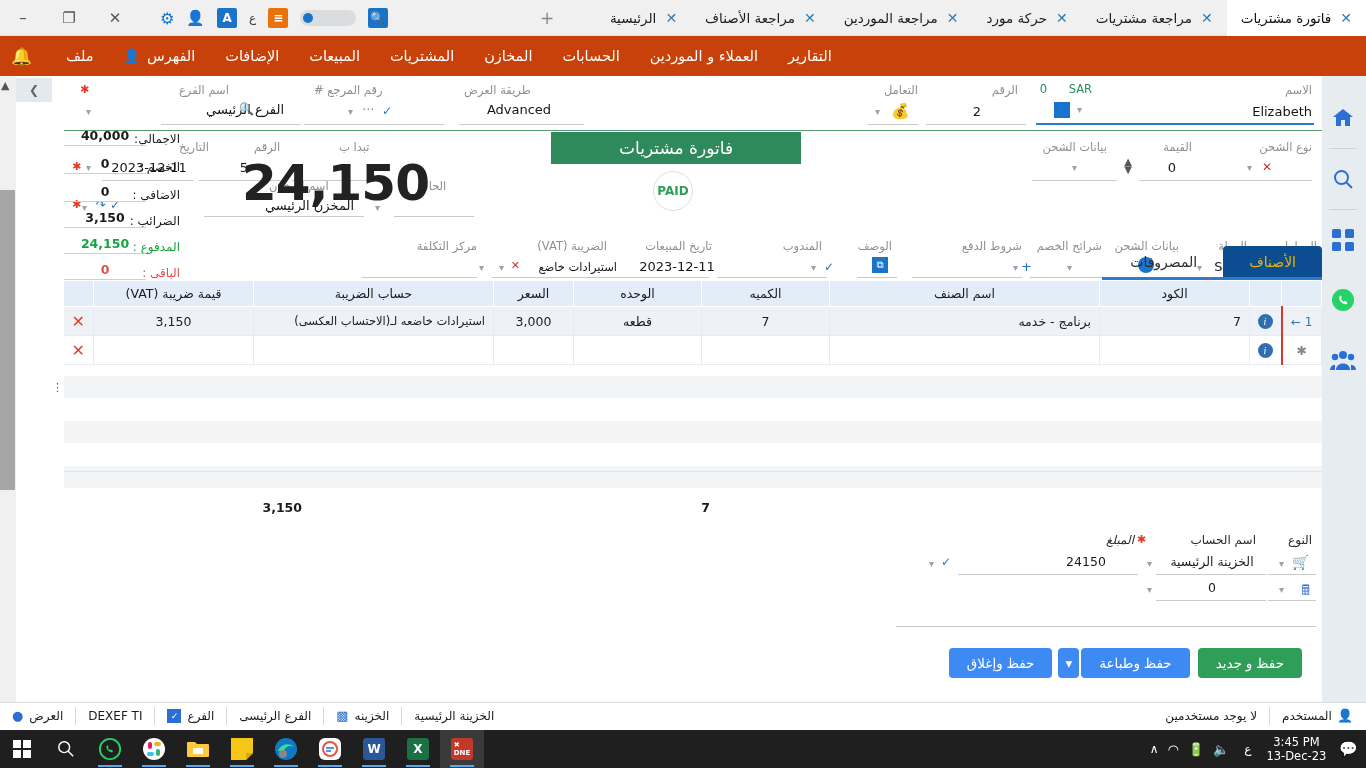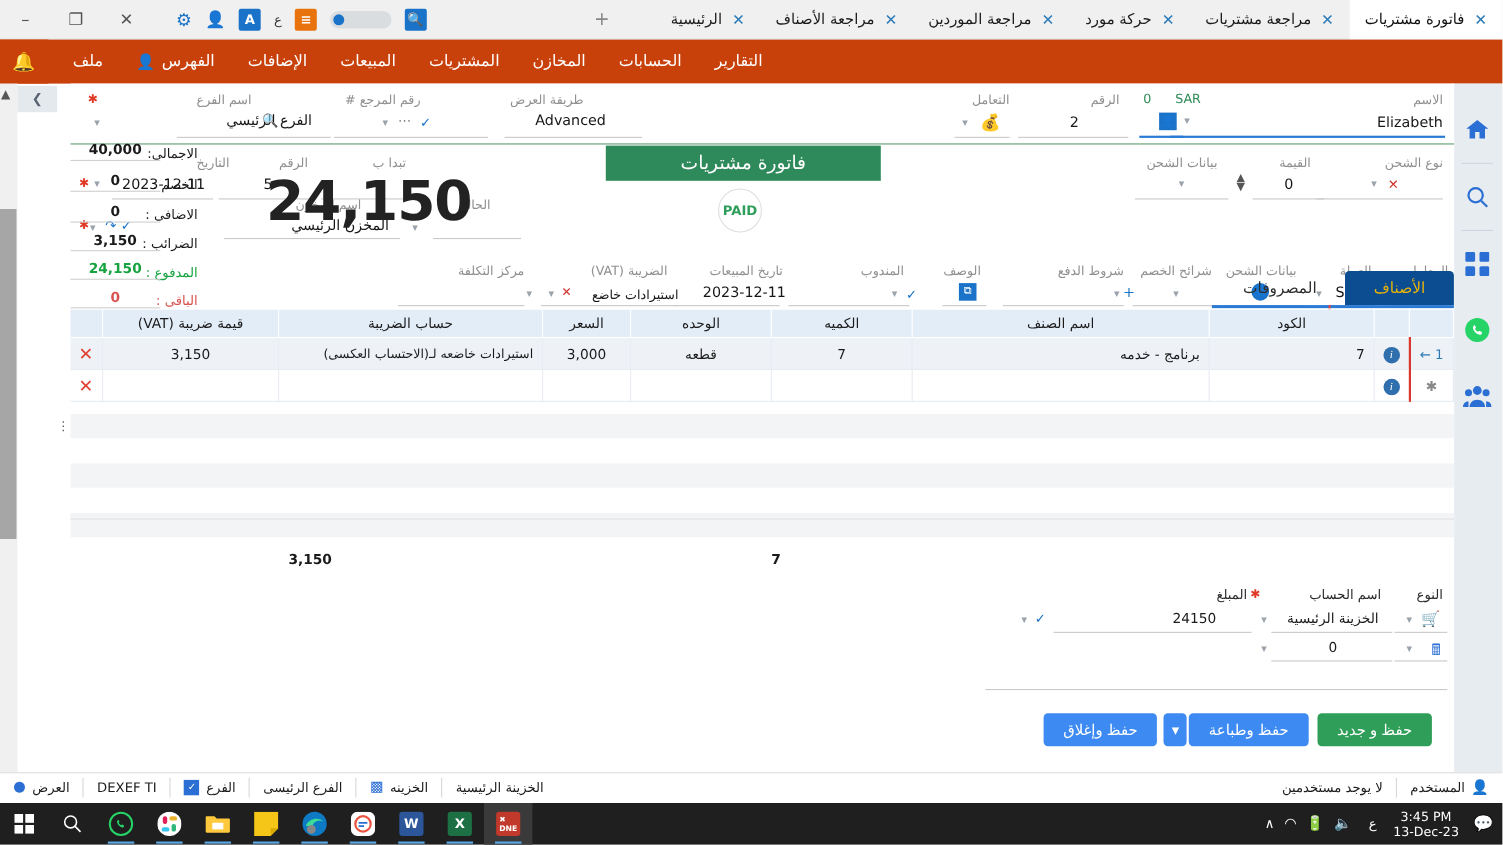--- a/index.html
+++ b/index.html
@@ -258,20 +258,21 @@
   <div class="mi">ملف</div>
   <div class="mi">
     <span>الفهرس</span>
     <span class="person-glyph">👤</span>
   </div>
   <div class="mi">الإضافات</div>
   <div class="mi">المبيعات</div>
   <div class="mi">المشتريات</div>
   <div class="mi">المخازن</div>
   <div class="mi">الحسابات</div>
+  <div class="mi">العملاء و الموردين</div>
   <div class="mi">التقارير</div>
 </div>
 
 <div id="bell">🔔</div>
 
 <div id="leftrail">
   <div class="caret">▲</div>
   <div class="grey"></div>
 </div>
 <div id="leftwhite"></div>
@@ -545,21 +546,21 @@
       <span class="tot-lbl" style="top:4px; color:#d9534f;">الباقى :</span>
       <span class="tot-val" style="top:0px;  color:#d9534f;">0</span>
     </div>
   </div>
   <div id="bigtotal">24,150</div>
 
   <div style="position:absolute; right:6px; top:452px; width:420px; height:130px;">
     <div style="position:absolute; right:4px; top:5px; font-size:12px; color:#2a2a2a;">النوع</div>
     <div style="position:absolute; right:60px; top:5px; font-size:12px; color:#2a2a2a;">اسم الحساب</div>
     <span class="star" style="position:absolute; right:170px; top:5px;">✱</span>
-    <div style="position:absolute; right:182px; top:5px; font-size:12px; color:#2a2a2a;">المبلغ</div>
+    <div style="position:absolute; right:182px; top:5px; font-size:12px; color:#2a2a2a;font-style:italic;">المبلغ</div>
 
     <div style="position:absolute; right:6px; top:26px; font-size:14px; color:#c8400a;">🛒</div>
     <span class="chev" style="position:absolute; right:32px; top:30px;">▾</span>
     <div class="fld-line" style="right:0px; top:46px; width:48px;"></div>
     <div style="position:absolute; right:50px; top:26px; width:108px; text-align:center; font-size:12.5px; color:#1b1b1b;">الخزينة الرئيسية</div>
     <div class="fld-line" style="right:50px; top:46px; width:110px;"></div>
     <span class="chev" style="position:absolute; right:164px; top:30px;">▾</span>
     <div style="position:absolute; right:180px; top:26px; width:100px; text-align:center; font-size:12.5px; color:#1b1b1b; direction:ltr;">24150</div>
     <div class="fld-line" style="right:178px; top:46px; width:180px;"></div>
     <span class="tick" style="position:absolute; right:365px; top:27px;">✓</span>

